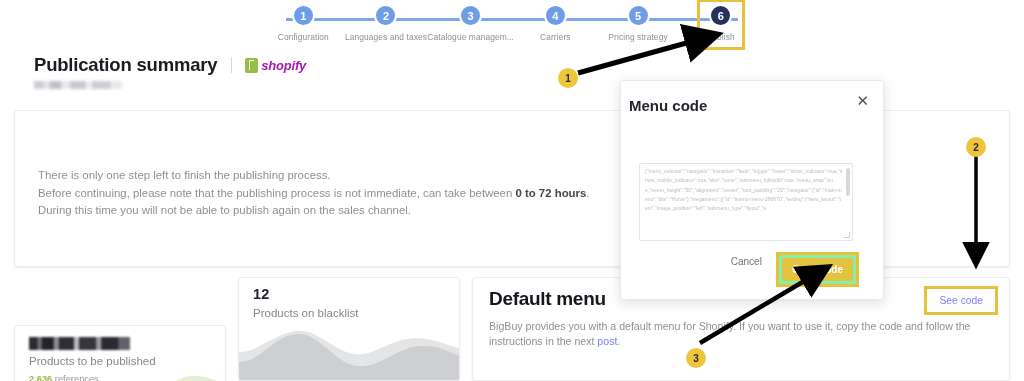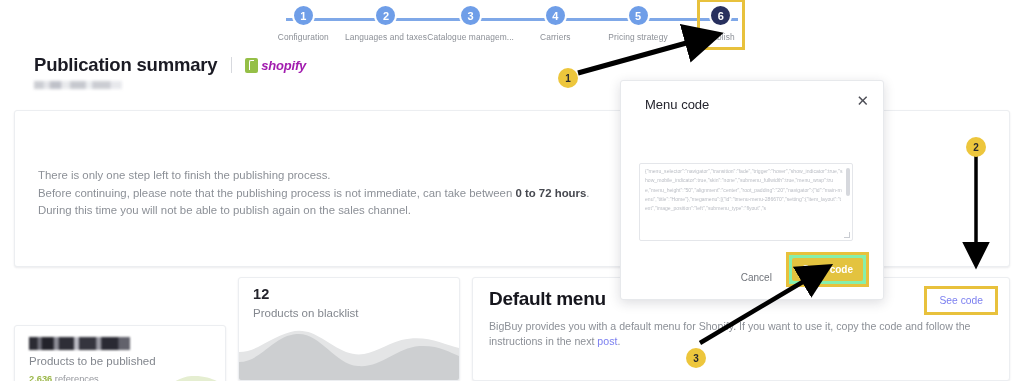--- a/index.html
+++ b/index.html
@@ -139,22 +139,22 @@
     white-space: nowrap;
   }
 
   
   .modal {
     position: absolute; left: 620px; top: 80px; width: 264px; height: 220px;
     background: #fff; border: 1px solid #e7e9ec; border-radius: 3px;
     box-shadow: 0 3px 12px rgba(25,30,45,.15);
   }
   .modal-title {
-    position: absolute; left: 24px; top: 16px;
-    font-size: 13px; font-weight: normal; color: #25252e;
+    position: absolute; left: 8px; top: 16px;
+    font-size: 15px; font-weight: bold; color: #25252e;
   }
   .modal-close {
     position: absolute; right: 12px; top: 10px;
     font-size: 15px; color: #4e4f57; cursor: pointer; line-height: 1;
     background: none; border: none; padding: 2px;
   }
   .modal-desc {
     position: absolute; left: 18px; top: 40px; width: 222px;
     font-size: 10.3px; line-height: 15px; color: #8c9097;
   }
@@ -170,21 +170,21 @@
     filter: blur(.25px);
   }
   .code-scroll {
     position: absolute; right: 2px; top: 4px; width: 4px; height: 28px;
     background: #d6d8dd; border-radius: 2px;
   }
   .code-resize {
     position: absolute; right: 2px; bottom: 2px; width: 6px; height: 6px;
     border-right: 1.5px solid #c9ccd2; border-bottom: 1.5px solid #c9ccd2;
   }
-  .modal-foot { position: absolute; right: 14px; bottom: 12px; display: flex; align-items: flex-end; }
+  .modal-foot { position: absolute; right: 24px; bottom: 12px; display: flex; align-items: flex-start; }
   .cancel-btn {
     font-size: 10px; color: #6f737a; background: none; border: none;
     cursor: pointer; margin-right: 8px; padding: 4px 6px;
   }
   .copy-hl { border: 3px solid #e8c13c; padding: 3px; background: #86efac; }
   .copy-btn {
     background: #e3c33f; color: #fff; border: none; border-radius: 2px;
     font-size: 10px; font-weight: bold; padding: 6px 10px; cursor: pointer;
     display: block;
   }

